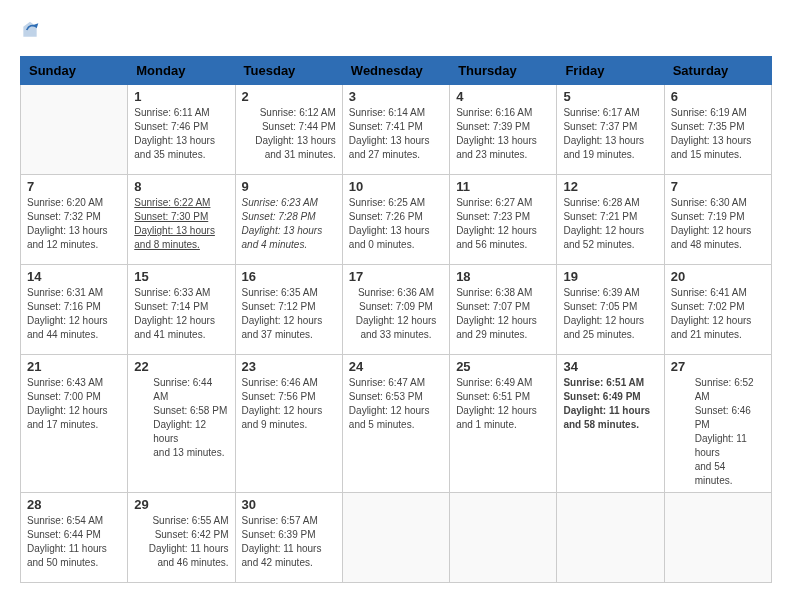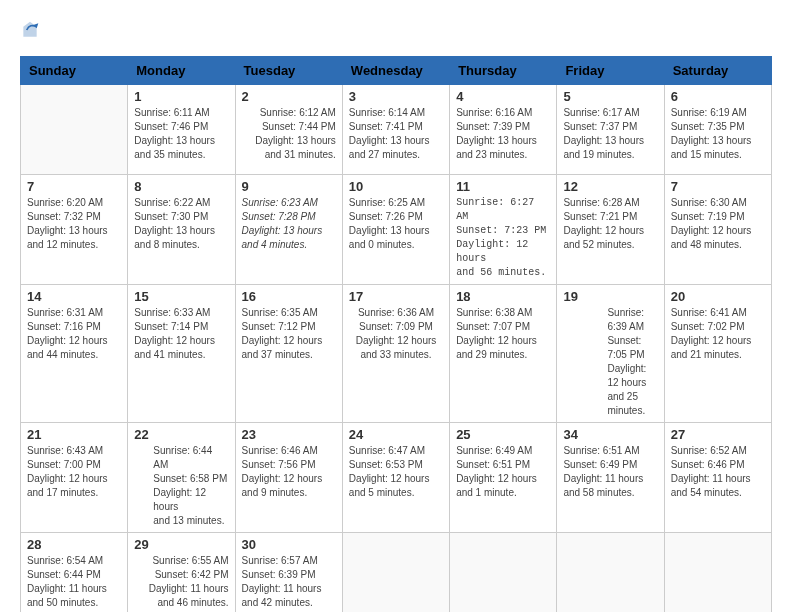--- a/index.html
+++ b/index.html
@@ -171,42 +171,42 @@
       <tr>
         <td>
           <span class="day-number">7</span>
           <div class="day-info" style="white-space: pre-line;">Sunrise: 6:20 AM
 Sunset: 7:32 PM
 Daylight: 13 hours
 and 12 minutes.</div>
         </td>
         <td>
           <span class="day-number">8</span>
-          <div class="day-info" style="white-space: pre-line;">Sunrise: 6:22 AM
+          <div class="day-info" style="white-space: pre-line; text-decoration: underline;">Sunrise: 6:22 AM
 Sunset: 7:30 PM
 Daylight: 13 hours
 and 8 minutes.</div>
         </td>
         <td>
           <span class="day-number">9</span>
           <div class="day-info" style="white-space: pre-line; font-style: italic;">Sunrise: 6:23 AM
 Sunset: 7:28 PM
 Daylight: 13 hours
 and 4 minutes.</div>
         </td>
         <td>
           <span class="day-number">10</span>
           <div class="day-info" style="white-space: pre-line;">Sunrise: 6:25 AM
 Sunset: 7:26 PM
 Daylight: 13 hours
 and 0 minutes.</div>
         </td>
         <td>
           <span class="day-number">11</span>
-          <div class="day-info" style="white-space: pre-line; font-family: Liberation Mono, monospace;">Sunrise: 6:27 AM
+          <div class="day-info" style="white-space: pre-line;">Sunrise: 6:27 AM
 Sunset: 7:23 PM
 Daylight: 12 hours
 and 56 minutes.</div>
         </td>
         <td>
           <span class="day-number">12</span>
           <div class="day-info" style="white-space: pre-line;">Sunrise: 6:28 AM
 Sunset: 7:21 PM
 Daylight: 12 hours
 and 52 minutes.</div>
@@ -250,21 +250,21 @@
         </td>
         <td>
           <span class="day-number">18</span>
           <div class="day-info" style="white-space: pre-line;">Sunrise: 6:38 AM
 Sunset: 7:07 PM
 Daylight: 12 hours
 and 29 minutes.</div>
         </td>
         <td>
           <span class="day-number">19</span>
-          <div class="day-info" style="white-space: pre-line; margin-left: 44px;">Sunrise: 6:39 AM
+          <div class="day-info" style="white-space: pre-line;">Sunrise: 6:39 AM
 Sunset: 7:05 PM
 Daylight: 12 hours
 and 25 minutes.</div>
         </td>
         <td>
           <span class="day-number">20</span>
           <div class="day-info" style="white-space: pre-line;">Sunrise: 6:41 AM
 Sunset: 7:02 PM
 Daylight: 12 hours
 and 21 minutes.</div>
@@ -301,28 +301,28 @@
         </td>
         <td>
           <span class="day-number">25</span>
           <div class="day-info" style="white-space: pre-line;">Sunrise: 6:49 AM
 Sunset: 6:51 PM
 Daylight: 12 hours
 and 1 minute.</div>
         </td>
         <td>
           <span class="day-number">34</span>
-          <div class="day-info" style="white-space: pre-line;">Sunrise: 6:51 AM
+          <div class="day-info" style="white-space: pre-line; font-weight: bold;">Sunrise: 6:51 AM
 Sunset: 6:49 PM
 Daylight: 11 hours
 and 58 minutes.</div>
         </td>
         <td>
           <span class="day-number">27</span>
-          <div class="day-info" style="white-space: pre-line;">Sunrise: 6:52 AM
+          <div class="day-info" style="white-space: pre-line; margin-left: 24px;">Sunrise: 6:52 AM
 Sunset: 6:46 PM
 Daylight: 11 hours
 and 54 minutes.</div>
         </td>
       </tr>
       <tr>
         <td>
           <span class="day-number">28</span>
           <div class="day-info" style="white-space: pre-line;">Sunrise: 6:54 AM
 Sunset: 6:44 PM

